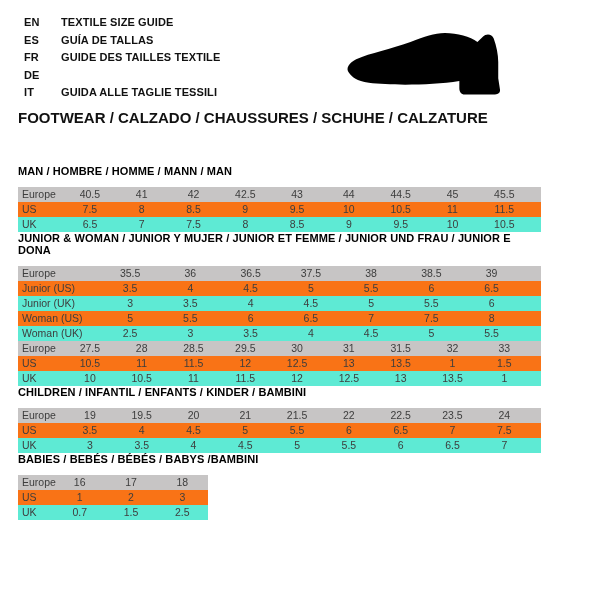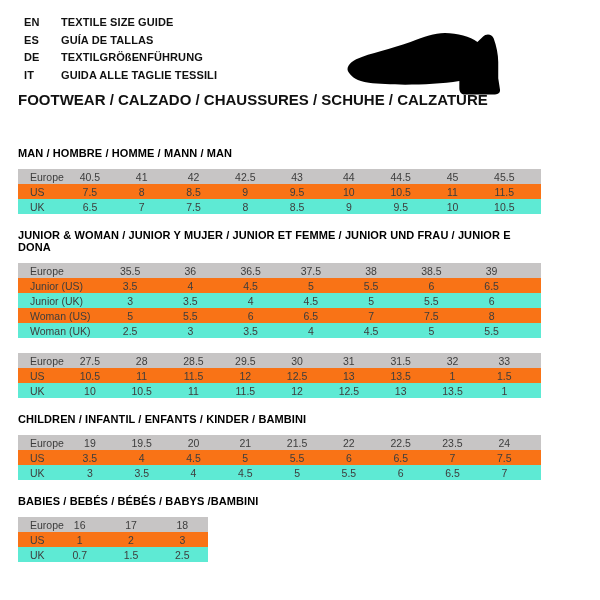--- a/index.html
+++ b/index.html
@@ -41,21 +41,21 @@
     top: 24px;
     right: 16px;
     width: 182px;
     height: 76px;
   }
   #shoe-icon-wrap svg { width: 100%; height: 100%; }
   
   #tables {
     margin: 40px 18px 0 18px;
   }
-  .section { margin-bottom: 15px; }
+  .section { }
   .tbl-title {
     font-weight: bold;
     font-size: 11px;
     line-height: 12px;
     color: #000000;
     margin-bottom: 10px;
     letter-spacing: 0.1px;
   }
   .tbl { width: 564px; }
   .trow {
@@ -63,21 +63,21 @@
     height: 15px;
     align-items: center;
     font-size: 10.5px;
     color: #3d3d3d;
   }
   .r-head  { background: #c7c5c5; }
   .r-plain { background: #f97316; }
   .r-alt   { background: #5eead4; justify-content: flex-end; }
   .tlabel {
     width: 46px;
-    padding-left: 12px;
+    padding-left: 4px;
     box-sizing: border-box;
     white-space: nowrap;
   }
   .tval { flex: 1; text-align: center; }
   
   #section-junior .tlabel { width: 82px; }
   #section-babies .tbl { width: 190px; }
   #section-babies .tlabel { width: 36px; }
 </style>
 </head>
@@ -88,22 +88,25 @@
   <div id="lang-block">
     <div class="lang-row">
       <span class="lang-code">EN</span>
       <span class="lang-title">TEXTILE SIZE GUIDE</span>
     </div>
     <div class="lang-row">
       <span class="lang-code">ES</span>
       <span class="lang-title">GUÍA DE TALLAS</span>
     </div>
     <div class="lang-row">
+      <span class="lang-code">FR</span>
+      <span class="lang-title">GUIDE DES TAILLES TEXTILE</span>
+    </div>
+    <div class="lang-row">
       <span class="lang-code">DE</span>
-      <span class="lang-title">TEXTILGRÖßENFÜHRUNG</span>
     </div>
     <div class="lang-row">
       <span class="lang-code">IT</span>
       <span class="lang-title">GUIDA ALLE TAGLIE TESSILI</span>
     </div>
   </div>
 
   <div id="category-line">FOOTWEAR / CALZADO / CHAUSSURES / SCHUHE / CALZATURE</div>
 
   <div id="shoe-icon-wrap">

